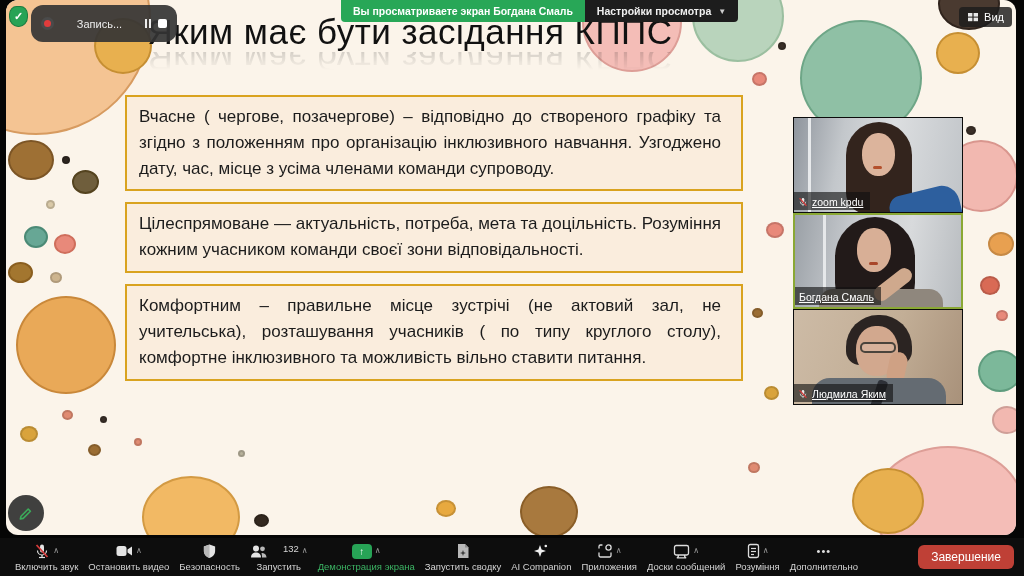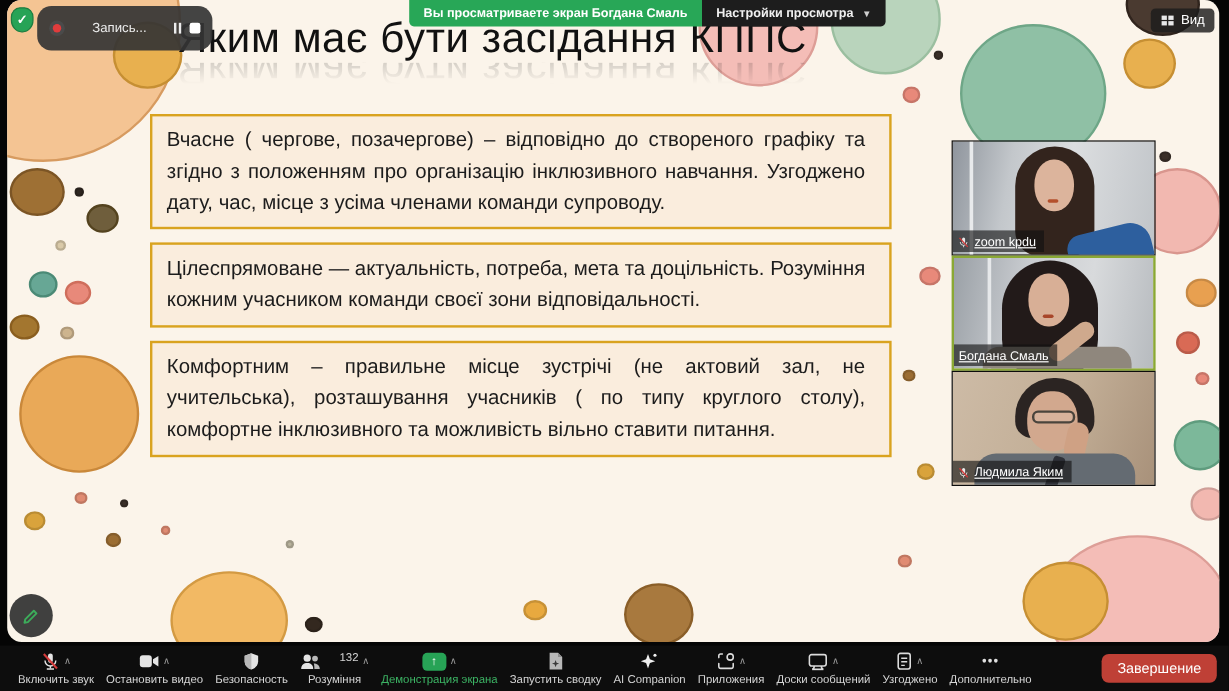--- a/index.html
+++ b/index.html
@@ -279,21 +279,21 @@
       <div class="tb-iconrow">
         <svg width="18" height="15" viewBox="0 0 18 15">
           <circle cx="6" cy="4.5" r="3" fill="#e4e4e4"></circle>
           <path d="M1 13.5 C1 10 3.2 8.5 6 8.5 C8.8 8.5 11 10 11 13.5 Z" fill="#e4e4e4"></path>
           <circle cx="12.5" cy="4.8" r="2.4" fill="#b8b8b8"></circle>
           <path d="M11.5 8.9 C13.8 8.9 16.5 10 16.5 13.5 H12 C12 11.5 11.8 10 11.5 8.9 Z" fill="#b8b8b8"></path>
         </svg>
         <span class="count">132</span>
         <span class="chev">∧</span>
       </div>
-      <span class="tb-label">Розуміння</span>
+      <span class="tb-label">Запустить</span>
     </div>
 
     <div class="tb-item">
       <div class="tb-iconrow">
         <span class="share-ic">↑</span>
         <span class="chev">∧</span>
       </div>
       <span class="tb-label green">Демонстрация экрана</span>
     </div>
 
@@ -343,21 +343,21 @@
     <div class="tb-item">
       <div class="tb-iconrow">
         <svg width="13" height="16" viewBox="0 0 13 16">
           <rect x="1.5" y="1.5" width="10" height="13" rx="1.8" fill="none" stroke="#dcdcdc" stroke-width="1.3"></rect>
           <line x1="4" y1="5.5" x2="9" y2="5.5" stroke="#dcdcdc" stroke-width="1.2"></line>
           <line x1="4" y1="8.5" x2="9" y2="8.5" stroke="#dcdcdc" stroke-width="1.2"></line>
           <line x1="4" y1="11.5" x2="7" y2="11.5" stroke="#dcdcdc" stroke-width="1.2"></line>
         </svg>
         <span class="chev">∧</span>
       </div>
-      <span class="tb-label">Узгоджено</span>
+      <span class="tb-label">Розуміння</span>
     </div>
 
     <div class="tb-item">
       <div class="tb-iconrow">
           <span class="dots">•••</span>
         </div>
       <span class="tb-label">Дополнительно</span>
     </div>
 
     <button class="end-btn">Завершение</button>

